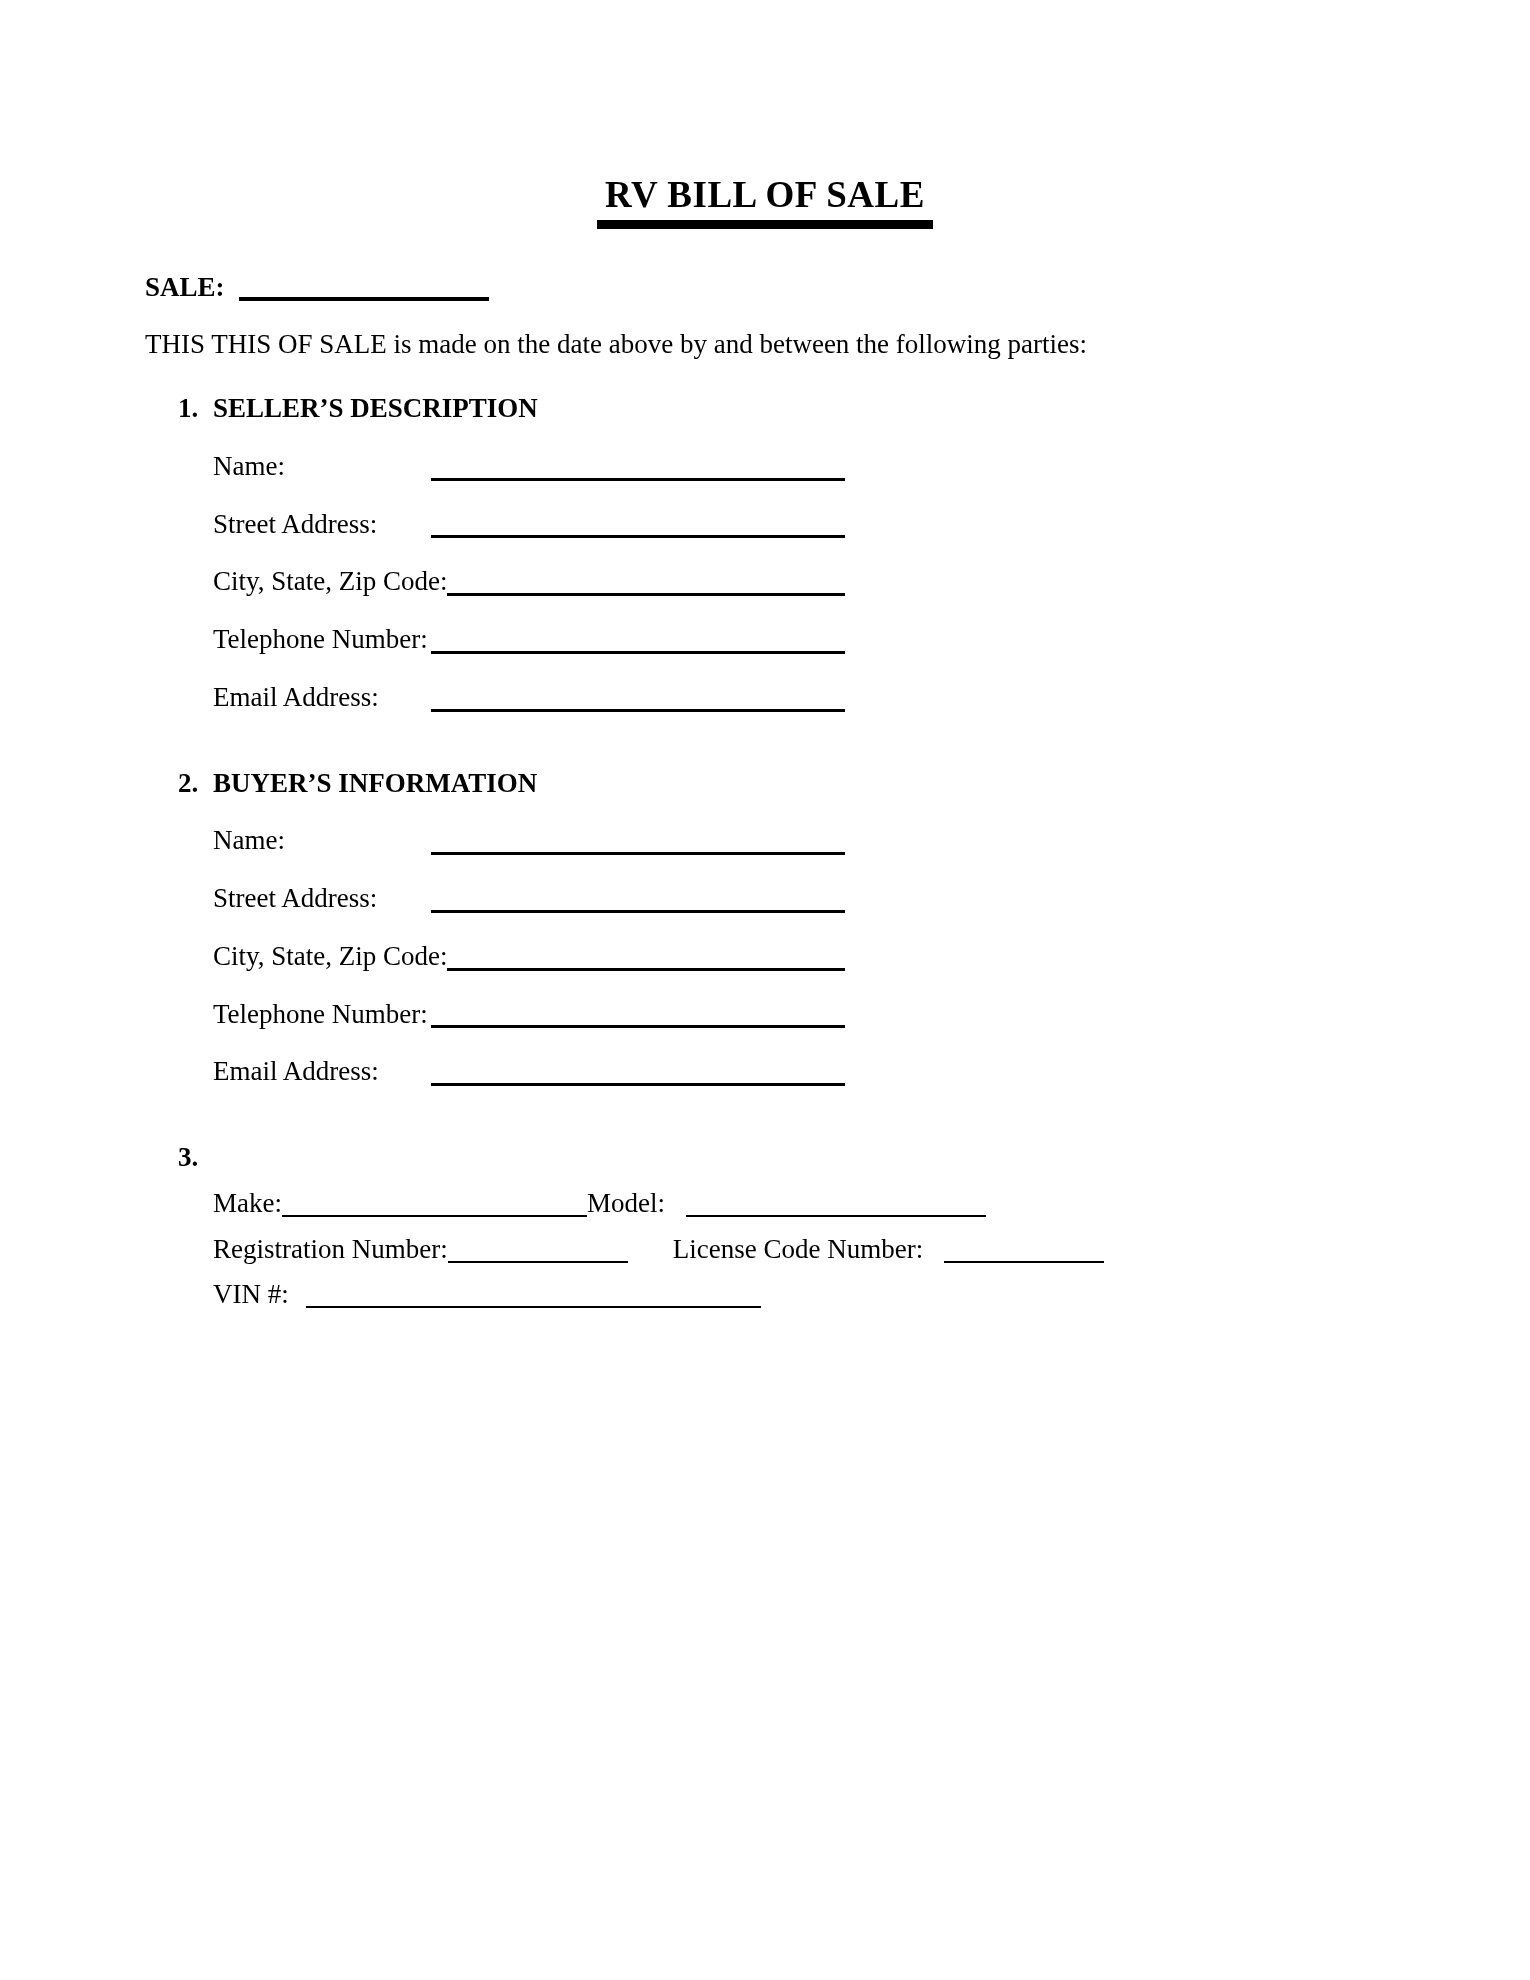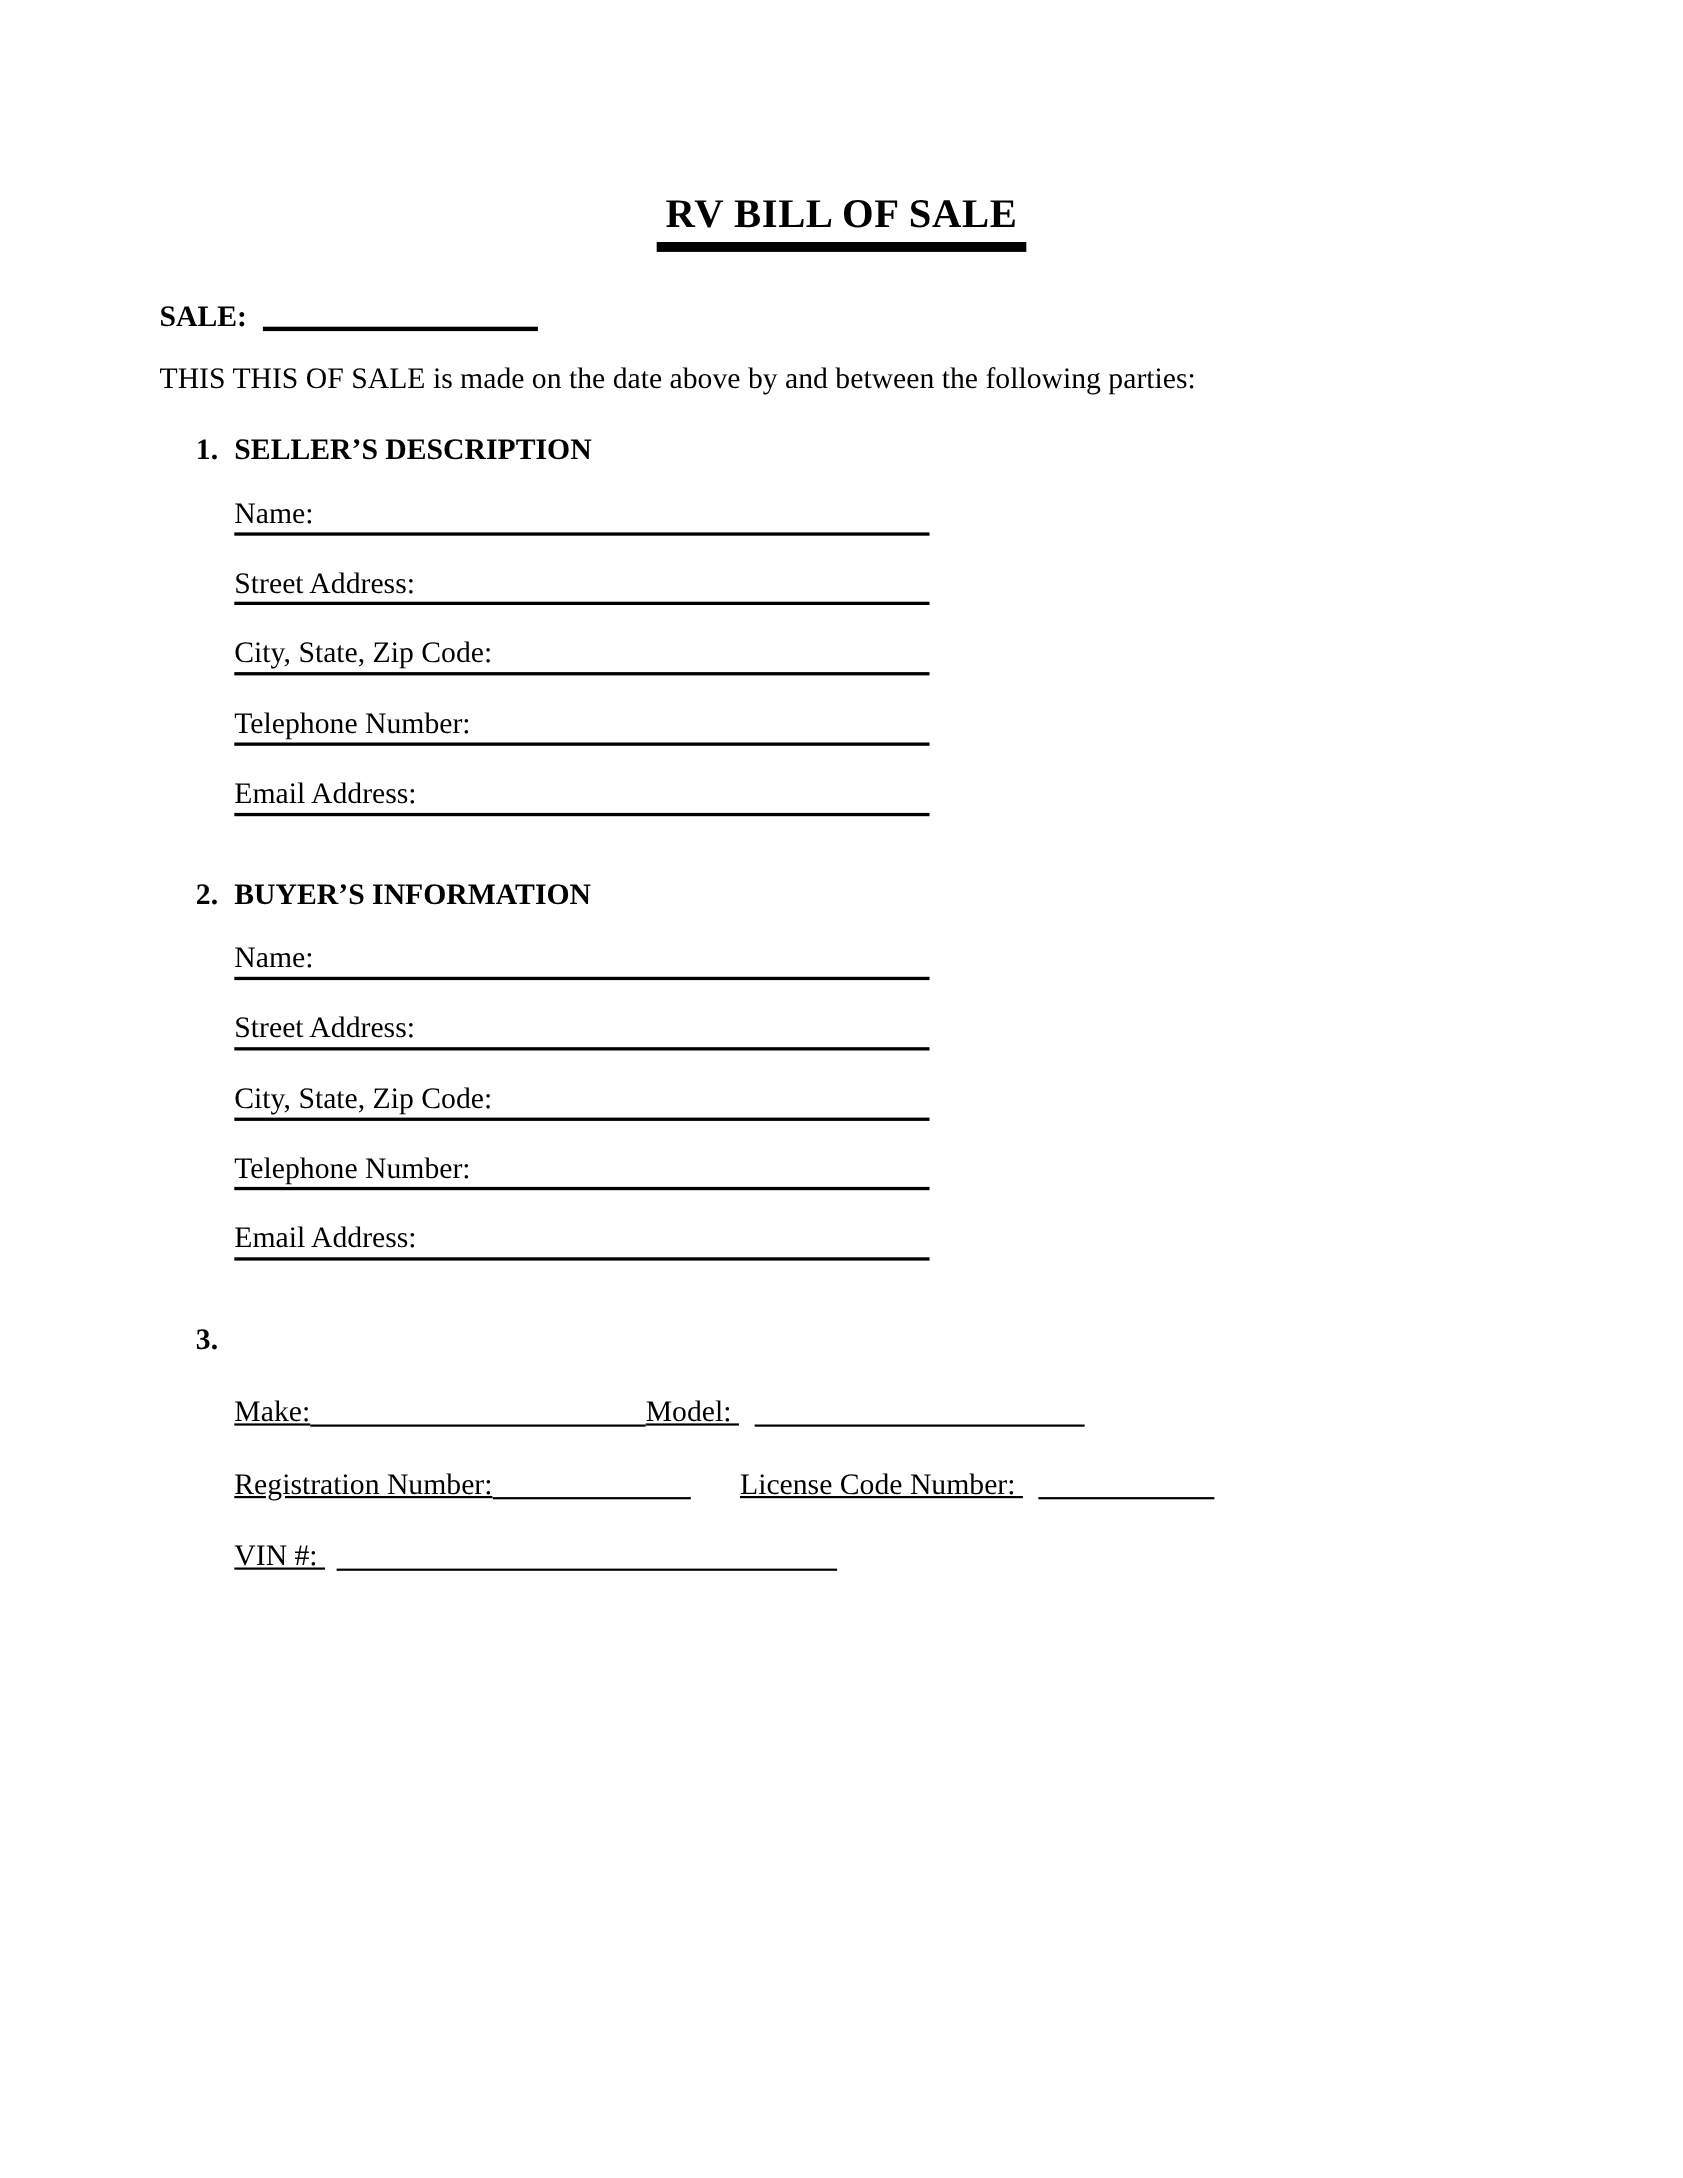--- a/index.html
+++ b/index.html
@@ -36,30 +36,30 @@
   .date-row { margin-top: 42px; font-weight: bold; }
   .date-line { width: 250px; border-bottom-width: 4px; margin-left: 8px; }
   .intro { margin: 24px 0 0 0; }
 
   .section { margin-top: 30px; }
   .section-gap { margin-top: 52px; }
   .section-heading { display: flex; font-weight: bold; margin-left: 33px; }
   .section-number { flex: 0 0 35px; width: 35px; }
 
   .fields { margin-left: 68px; width: 632px; }
-  .field-row { display: flex; margin-top: 24px; flex-direction: column; }
+  .field-row { display: flex; margin-top: 24px; }
   .field-label { flex: 0 0 auto; min-width: 218px; }
   .field-line { flex: 1 1 auto; border-bottom: 3px solid #000; margin-bottom: 3px; }
 
   .rv-para { margin: 24px 0 0 68px; }
   .para-line { margin-top: 2px; }
   .rv-name-line { width: 310px; }
   .para-text { margin-left: 10px; }
 
-  .vehicle-row { margin: 32px 0 0 68px; white-space: nowrap; text-decoration: underline; }
+  .vehicle-row { margin: 12px 0 0 68px; white-space: nowrap; }
   .thin { border-bottom-width: 2px; }
   .make-line { width: 305px; }
   .model-line { width: 300px; margin-left: 14px; }
   .reg-line { width: 180px; }
   .license-label { margin-left: 45px; }
   .license-line { width: 160px; margin-left: 14px; }
   .vin-line { width: 455px; margin-left: 10px; border-bottom-width: 2px; }
 </style>
 </head>
 <body>

